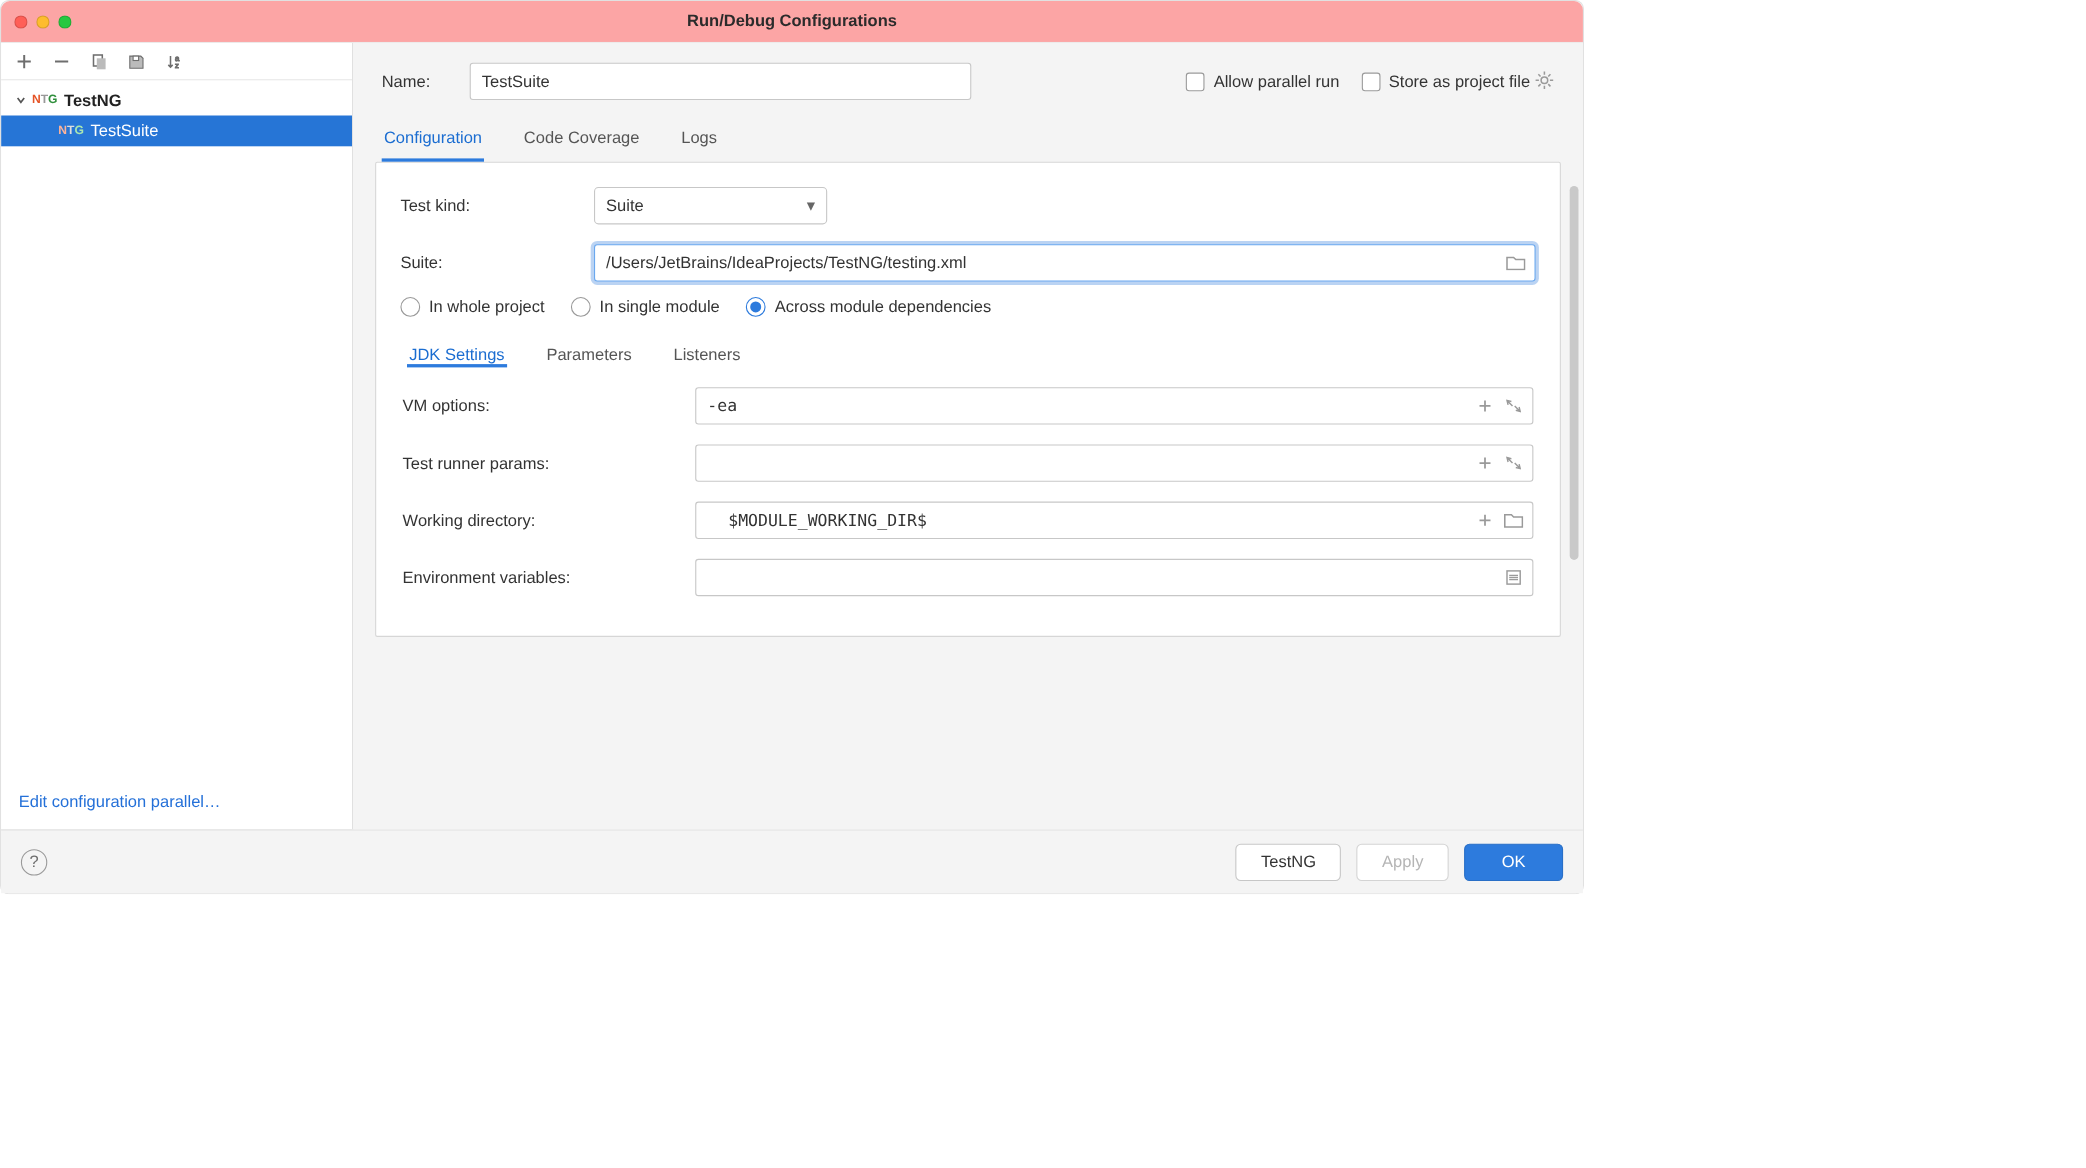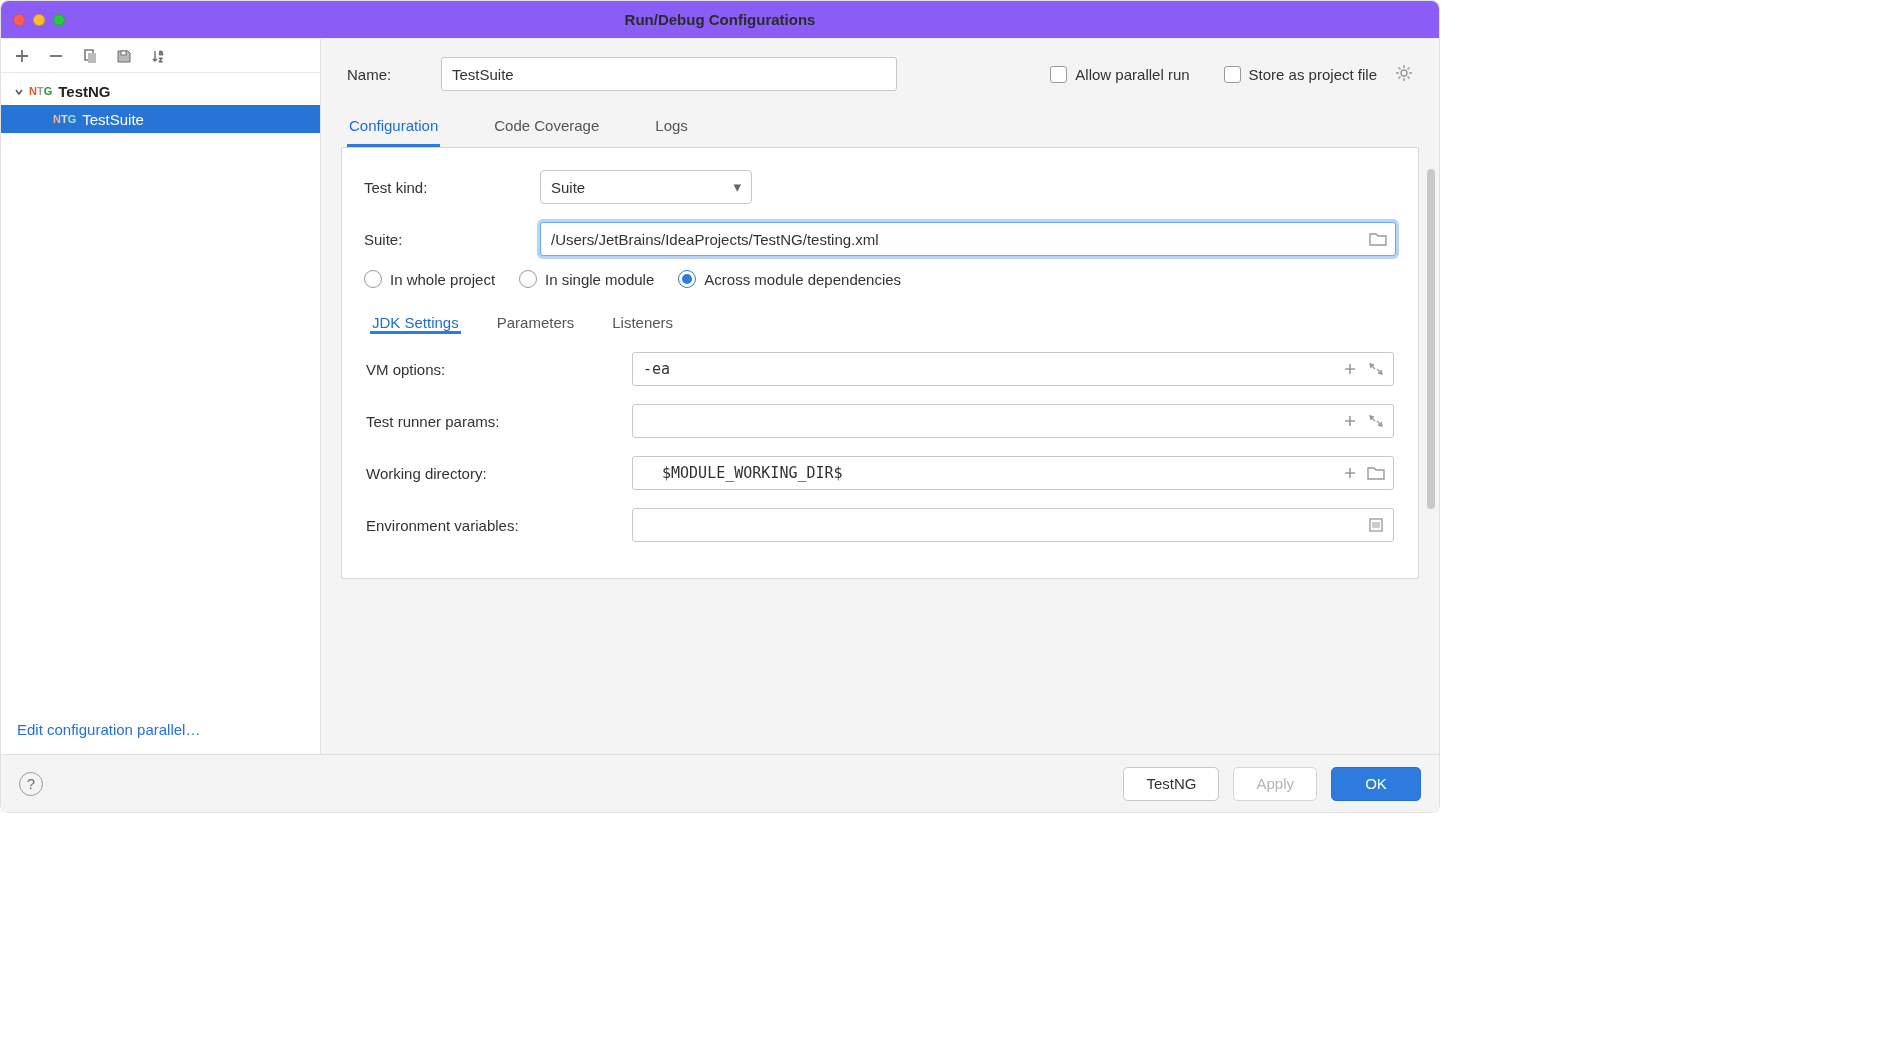--- a/index.html
+++ b/index.html
@@ -11,21 +11,21 @@
     height: 813px;
     overflow: hidden;
   }
   .window { width: 1440px; height: 813px; display: flex; flex-direction: column; background:#f4f4f4; border-radius:8px; border:1px solid #e1e1e1;}
   
   .titlebar {
     height: 38px;
     display: flex;
     align-items: center;
     position: relative;
-    background:#8b5cf6;
+    background:#fca5a5;
     border-top-left-radius:8px;
     border-top-right-radius:8px;
     border-bottom:1px solid #ececec;
   }
   .traffic { position:absolute; left:12px; top:13px; display:flex; gap:8px;}
   .tl { width:12px; height:12px; border-radius:50%; border:0.5px solid rgba(0,0,0,0.15);}
   .tl.red{background:#ff5f57;}
   .tl.yellow{background:#febc2e;}
   .tl.green{background:#28c840;}
   .title { margin:0 auto; font-weight:600; font-size:15px; color:#2b2b2b;}
@@ -44,30 +44,30 @@
   .tree-row .indent{ width:40px;}
   .testng-ico { display:inline-flex; align-items:center; margin-right:6px; font-size:11px; font-weight:700;}
   .testng-ico .n{color:#e55326;} .testng-ico .t{color:#999;} .testng-ico .g{color:#2f8f3c;}
   .sel .testng-ico .n{color:#ffb499;} .sel .testng-ico .t{color:#ddd;} .sel .testng-ico .g{color:#a8e6b2;}
   .sidebar-footer { padding:12px 16px 16px; font-size:15px;}
   .sidebar-footer a{ color:#2470d8; text-decoration:none; cursor:pointer;}
   
   .main { flex:1; display:flex; flex-direction:column; background:#f4f4f4; position:relative; overflow:hidden;}
   .scrollhint { position:absolute; right:4px; top:130px; width:8px; height:340px; background:#c9c9c9; border-radius:4px;}
   
-  .toprow { padding:18px 26px 8px 26px; display:flex; align-items:center; gap:14px;}
+  .toprow { padding:18px 26px 8px 26px; display:flex; align-items:center; }
   .lbl { font-size:15px; color:#333;}
   .txt { height:34px; background:#fff; border:1px solid #c7c7c7; border-radius:3px; padding:0 10px; font-size:15px; color:#333; outline:none;}
   .txt.focus{ box-shadow:0 0 0 3px rgba(56,128,222,0.35); border-color:#6aa8ef;}
   .chk { display:flex; align-items:center; gap:8px; font-size:15px; color:#333;margin-left:28px;}
   .chk input{ width:17px; height:17px; border:1.5px solid #9a9a9a; border-radius:3px; appearance:none; background:#fff; cursor:pointer;}
   .gear{ color:#8a8a8a; cursor:pointer; margin-left:4px;}
   
   .panel { margin:6px 20px 0 20px; flex:1; min-height:0; }
-  .tabs { display:flex; gap:52px; padding:0 6px;}
+  .tabs { display:flex; gap:34px; padding:0 6px;}
   .tab { padding:12px 2px 10px; font-size:15px; color:#555; cursor:pointer; border-bottom:3px solid transparent;}
   .tab.active{ color:#1b6dd1; border-bottom-color:#2d7bdd; font-weight:500;}
   .content { background:#fff; border:1px solid #d6d6d6; border-radius:2px; padding:18px 22px; }
   
   .formrow { display:flex; align-items:center; min-height:42px; margin-bottom:10px;}
   .formrow .flbl{ width:176px; font-size:15px; color:#333;}
   .select { height:34px; width:212px; background:#fff; border:1px solid #c7c7c7; border-radius:4px; display:flex; align-items:center; padding:0 10px; font-size:15px; color:#333; justify-content:space-between; cursor:pointer;}
   .select .chev{ color:#666;}
   .inwrap { flex:1; position:relative; display:flex; align-items:center;}
   .inwrap .txt{ flex:1;}

